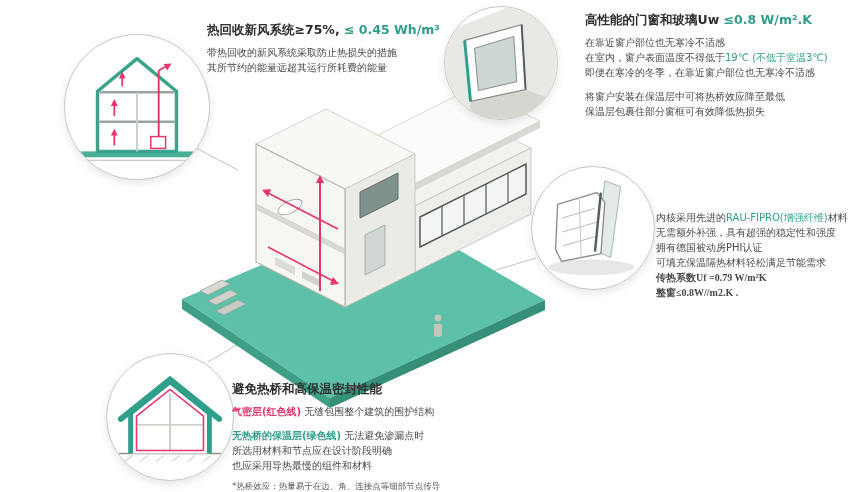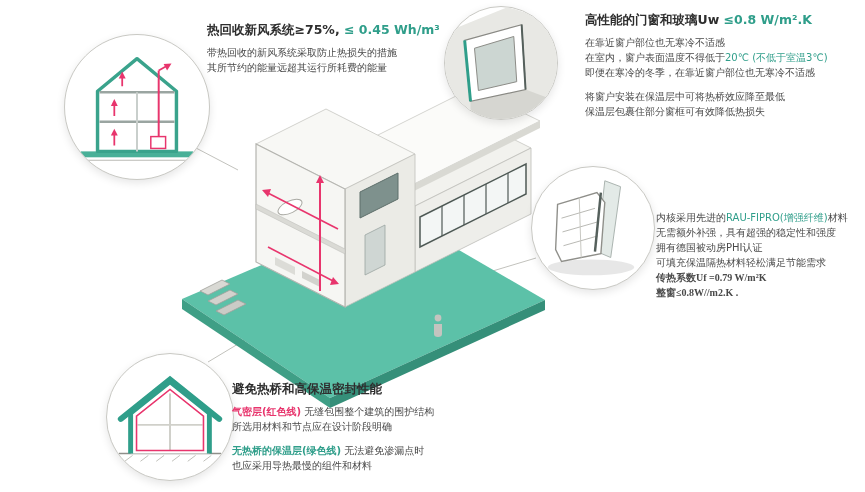--- a/index.html
+++ b/index.html
@@ -187,36 +187,37 @@
 
   <div class="tb tb-heat">
     <h3><span>热回收新风系统≥75%, </span><span class="teal">≤ 0.45 Wh/m³</span></h3>
     <div class="line">带热回收的新风系统采取防止热损失的措施</div>
     <div class="line">其所节约的能量远超其运行所耗费的能量</div>
   </div>
 
   <div class="tb tb-windows">
     <h3><span>高性能的门窗和玻璃Uw </span><span class="teal">≤0.8 W/m².K</span></h3>
     <div class="line">在靠近窗户部位也无寒冷不适感</div>
-    <div class="line"><span>在室内，窗户表面温度不得低于</span><span class="teal">20℃ (不低于室温3℃)</span></div>
+    <div class="line"><span>在室内，窗户表面温度不得低于</span><span class="teal">19℃ (不低于室温3℃)</span></div>
     <div class="line">即便在寒冷的冬季，在靠近窗户部位也无寒冷不适感</div>
     <div class="line gap">将窗户安装在保温层中可将热桥效应降至最低</div>
     <div class="line">保温层包裹住部分窗框可有效降低热损失</div>
   </div>
 
   <div class="tb tb-profile">
     <div class="line"><span>内核采用先进的</span><span class="teal">RAU-FIPRO(增强纤维)</span><span>材料</span></div>
     <div class="line">无需额外补强，具有超强的稳定性和强度</div>
     <div class="line">拥有德国被动房PHI认证</div>
     <div class="line">可填充保温隔热材料轻松满足节能需求</div>
     <div class="line teal-bold">传热系数Uf =0.79 W/m²K</div>
     <div class="line teal-bold">整窗≤0.8W//m2.K .</div>
   </div>
 
   <div class="tb tb-bridge">
     <h3>避免热桥和高保温密封性能</h3>
     <div class="line"><span class="red-label">气密层(红色线)</span><span> 无缝包围整个建筑的围护结构</span></div>
+    <div class="line gap"><span class="teal-label">无热桥的保温层(绿色线)</span><span> 无法避免渗漏点时</span></div>
     <div class="line">所选用材料和节点应在设计阶段明确</div>
-    <div class="line gap"><span class="teal-label">无热桥的保温层(绿色线)</span><span> 无法避免渗漏点时</span></div>
     <div class="line">也应采用导热最慢的组件和材料</div>
+    <div class="footnote">*热桥效应：热量易于在边、角、连接点等细部节点传导</div>
   </div>
 
 </div>
 
 </body></html>

